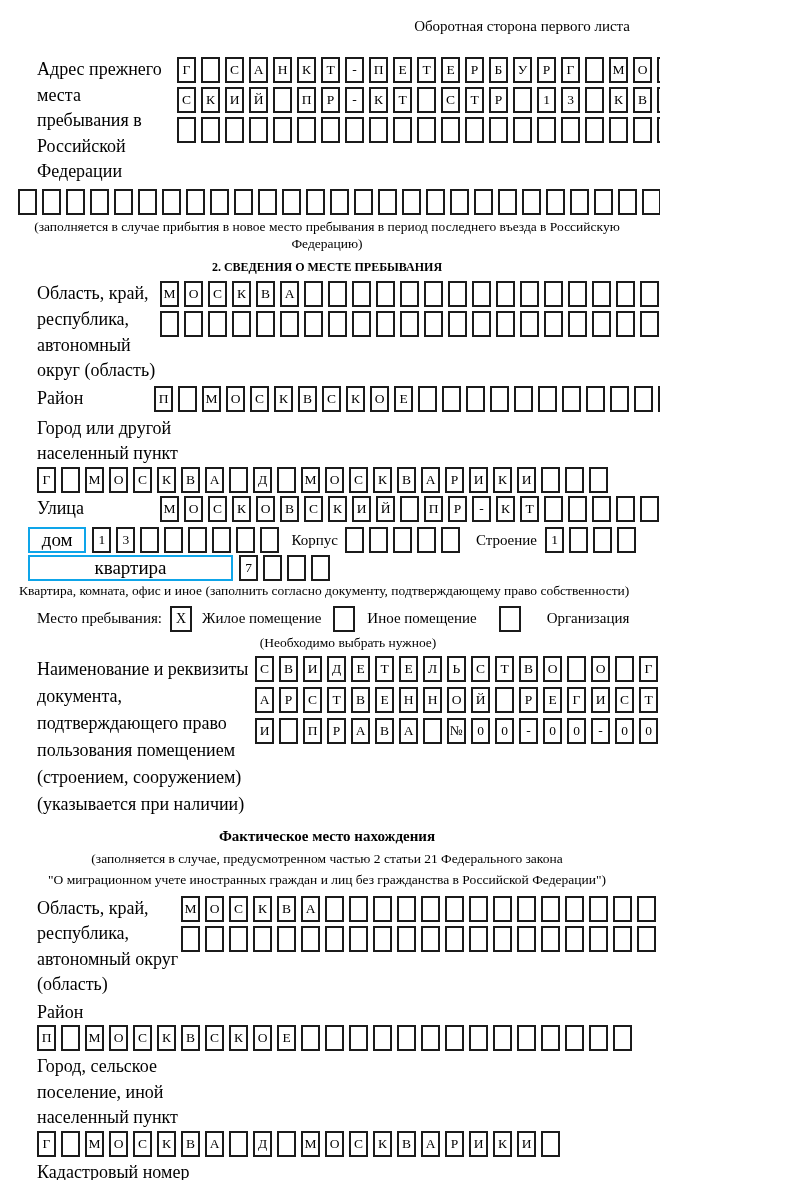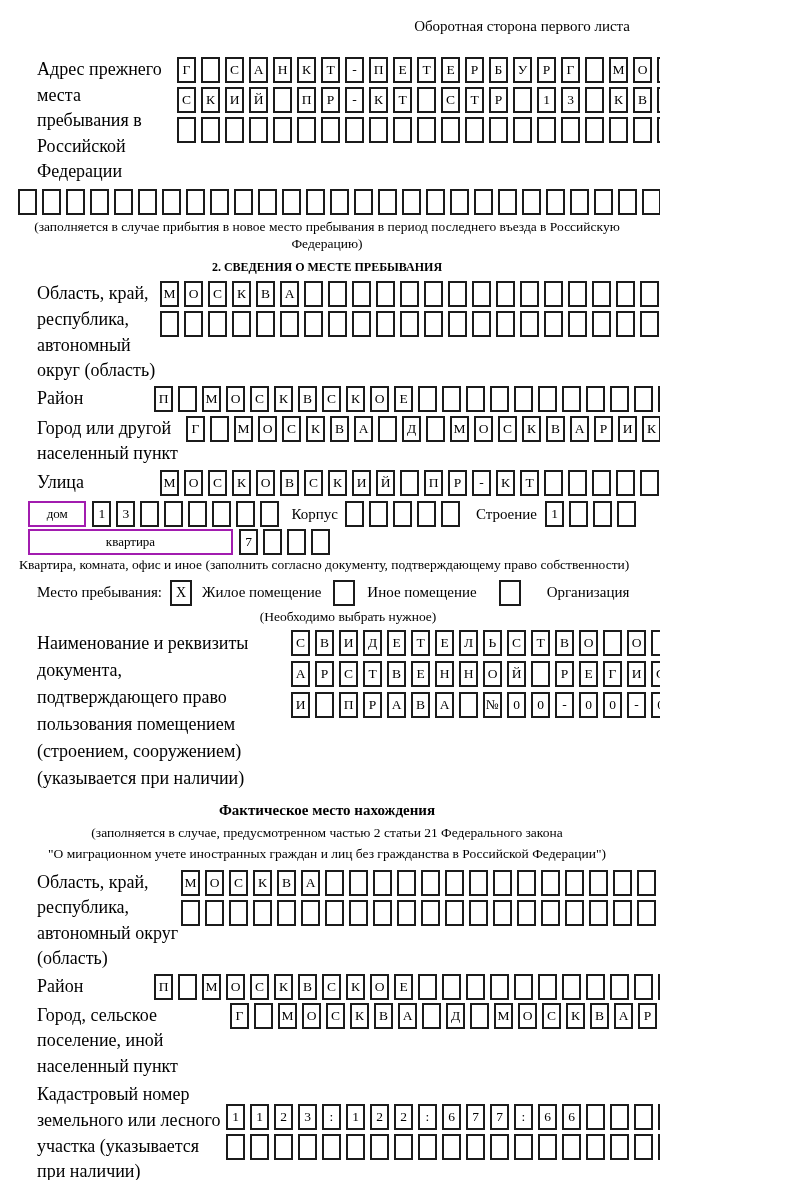--- a/index.html
+++ b/index.html
@@ -19,37 +19,37 @@
   .stripcol{display:flex;flex-direction:column;gap:4px;}
   .cell{
     box-sizing:border-box;flex:0 0 19px;width:19px;height:26px;
     border:2px solid #1b1b1b;display:flex;align-items:center;justify-content:center;
     font-size:13.5px;background:#fff;
   }
   .note{font-size:13.5px;text-align:center;line-height:1.25;}
   .sect{font-weight:bold;font-size:12px;text-align:center;margin:8px 0 6px 0;}
   .subhead{font-weight:bold;font-size:15px;text-align:center;margin:10px 0 4px 0;}
   .typebox{
-    box-sizing:border-box;border:2px solid #a21caf;height:26px;
-    display:flex;align-items:center;justify-content:center;font-size:13px;background:#fff;
+    box-sizing:border-box;border:2px solid #0ea5e9;height:26px;
+    display:flex;align-items:center;justify-content:center;font-size:19px;background:#fff;
   }
   .inlbl{font-size:15px;line-height:26px;}
   .cbox{
     box-sizing:border-box;width:22px;height:26px;border:2px solid #1b1b1b;
     display:flex;align-items:center;justify-content:center;font-size:14px;flex:0 0 auto;
   }
   .addr-row{margin-top:22px;}
   .full-strip{margin-top:4px;}
   .note-fill{margin-top:4px;}
-  .mb2{margin-bottom:2px;} .mb3{margin-bottom:3px;} .mb4{margin-bottom:4px;} .mb5{margin-bottom:5px;}
+  .mb2{margin-bottom:2px;} .mb3{margin-bottom:3px;flex-direction:column;} .mb4{margin-bottom:4px;} .mb5{margin-bottom:5px;}
   .house-row{margin-left:10px;align-items:center;margin-bottom:2px;}
   .smallnote{font-size:13.5px;margin:1px 0 3px 1px;}
   .stay-row{display:flex;align-items:center;margin-top:7px;font-size:15px;}
   .stay-note{text-align:center;width:660px;font-size:13.5px;margin-top:3px;margin-bottom:4px;}
-  .doc-row{margin-top:5px;gap:36px;}
+  .doc-row{margin-top:5px;}
   .lawnote{font-size:13.5px;text-align:center;line-height:1.55;}
   .confirm-wrap{margin-left:359px;margin-top:22px;width:366px;}
   .confirm-box{box-sizing:border-box;width:366px;height:176px;border:2px solid #1b1b1b;background:#fff;}
   .confirm-caption{width:366px;text-align:center;font-size:14px;line-height:1.35;margin-top:6px;}
 </style>
 </head>
 <body>
 
 <div class="page">
 

